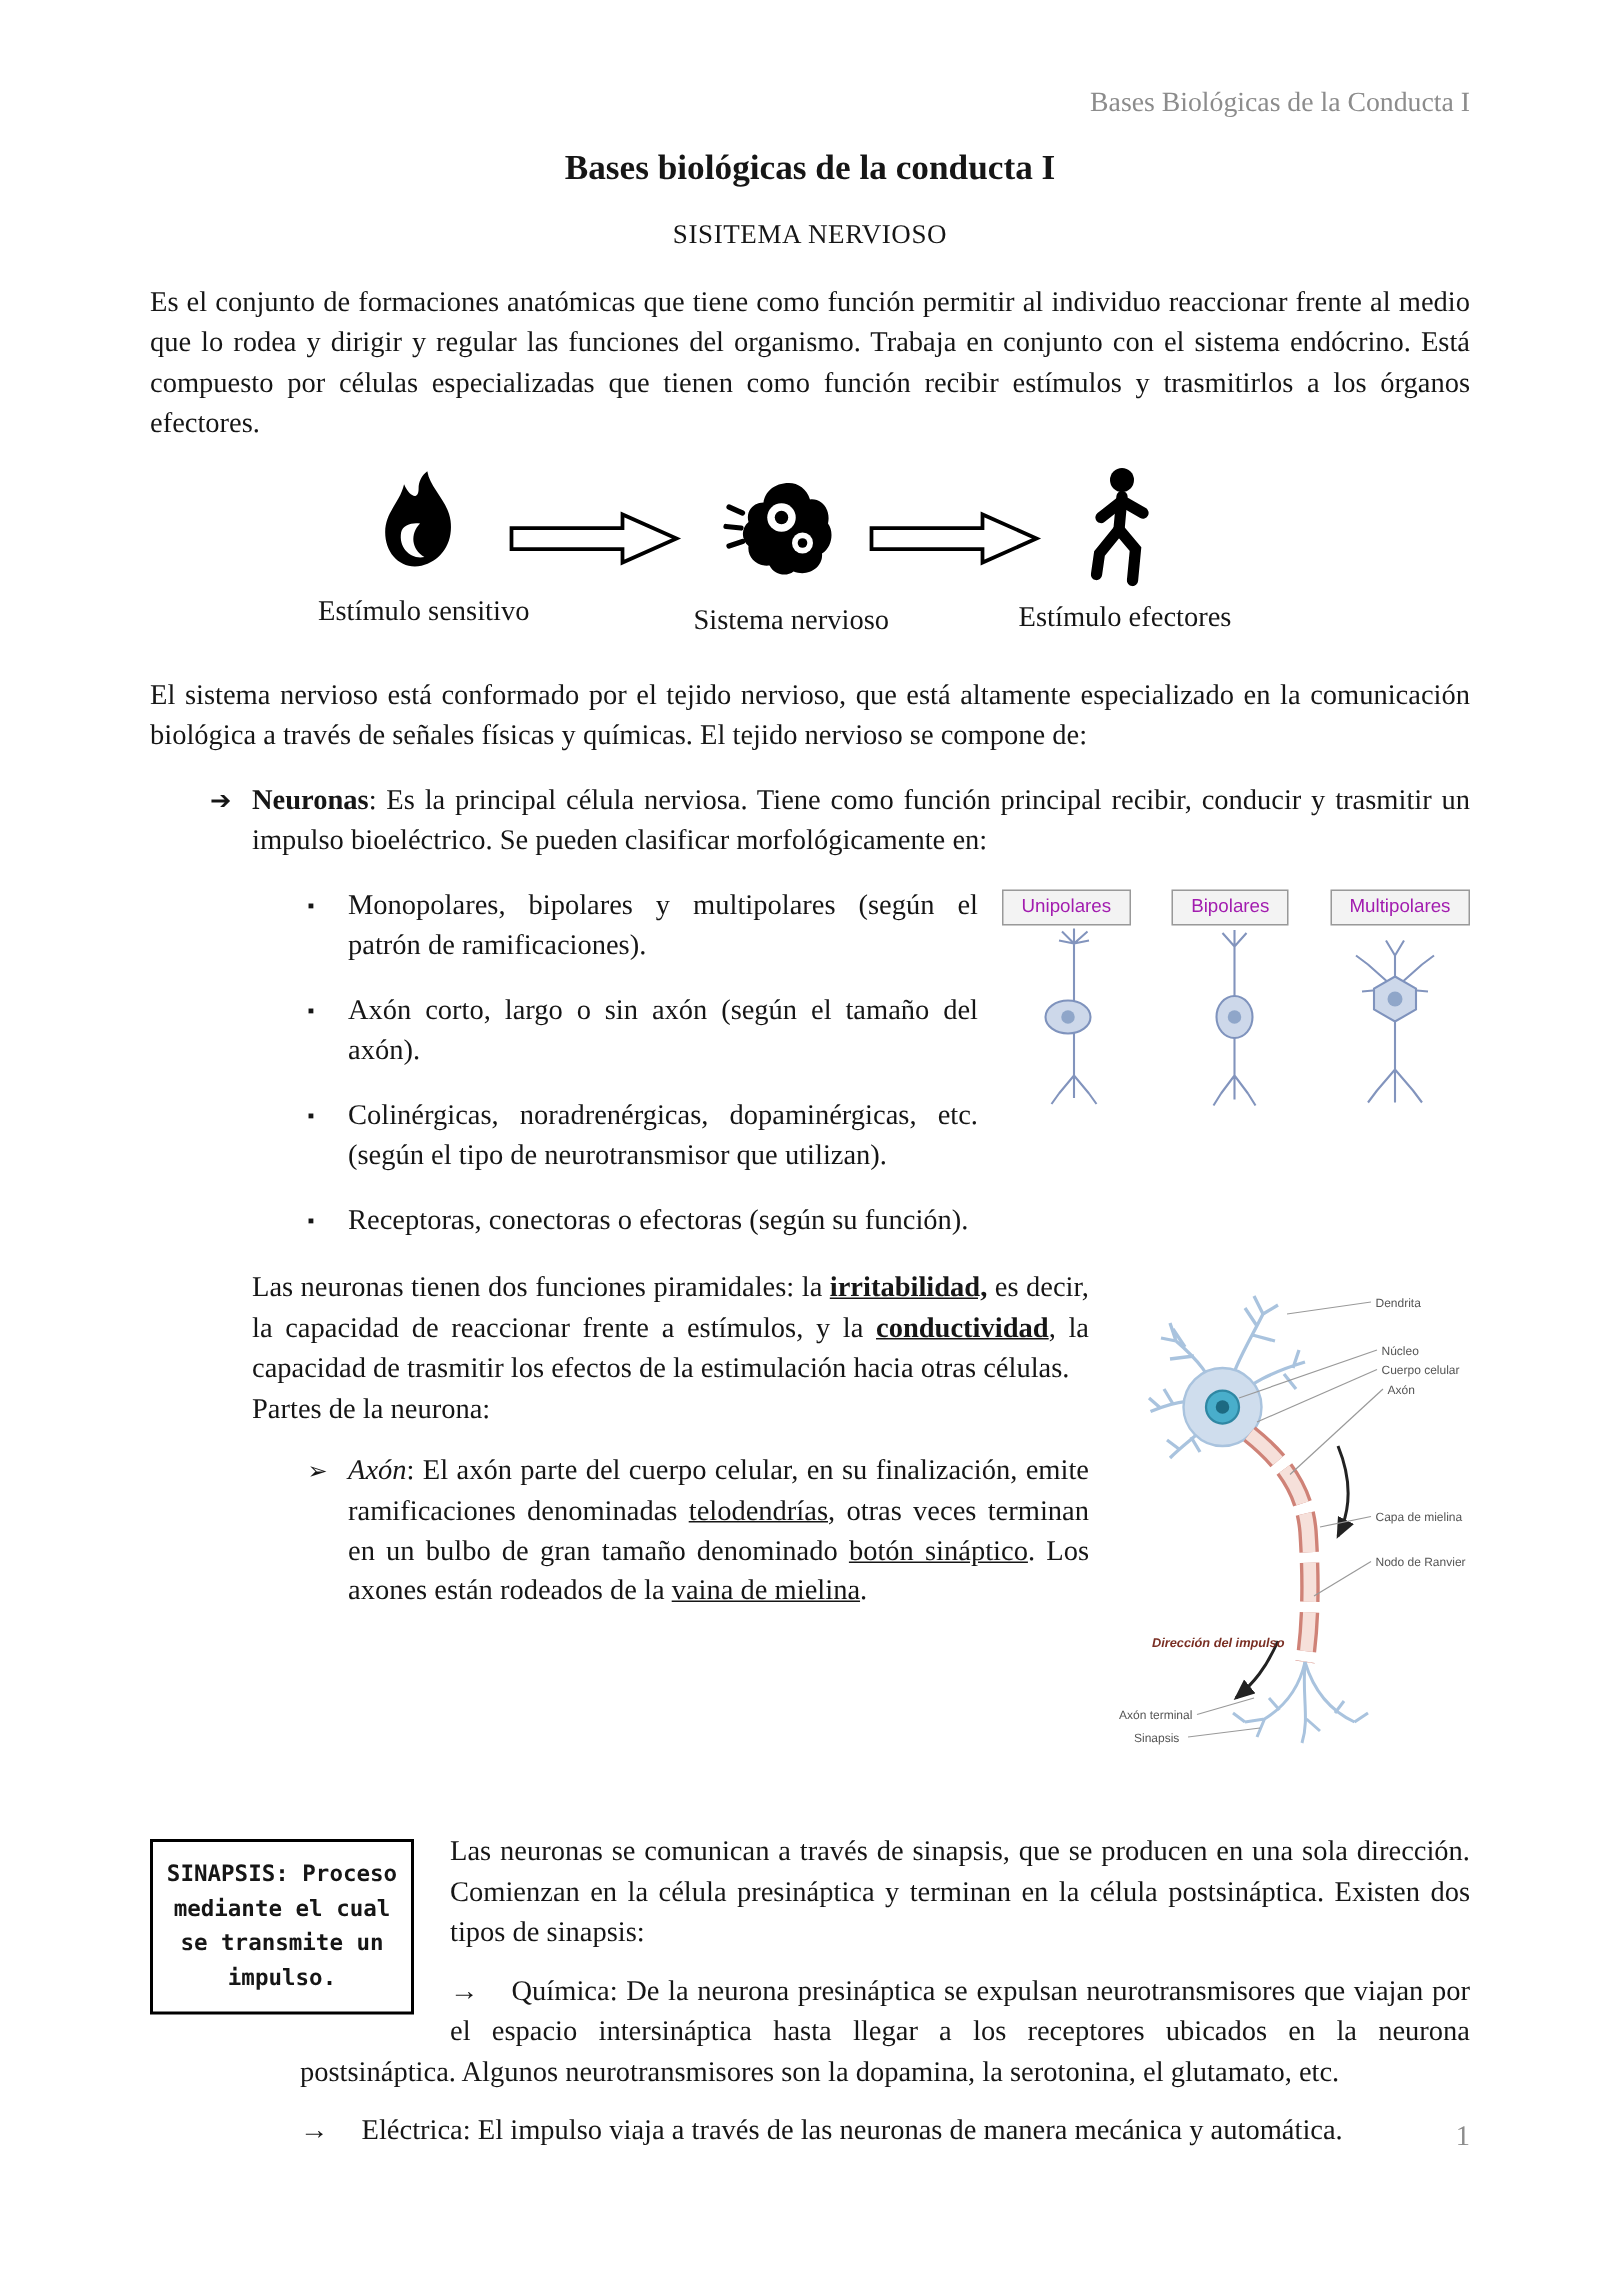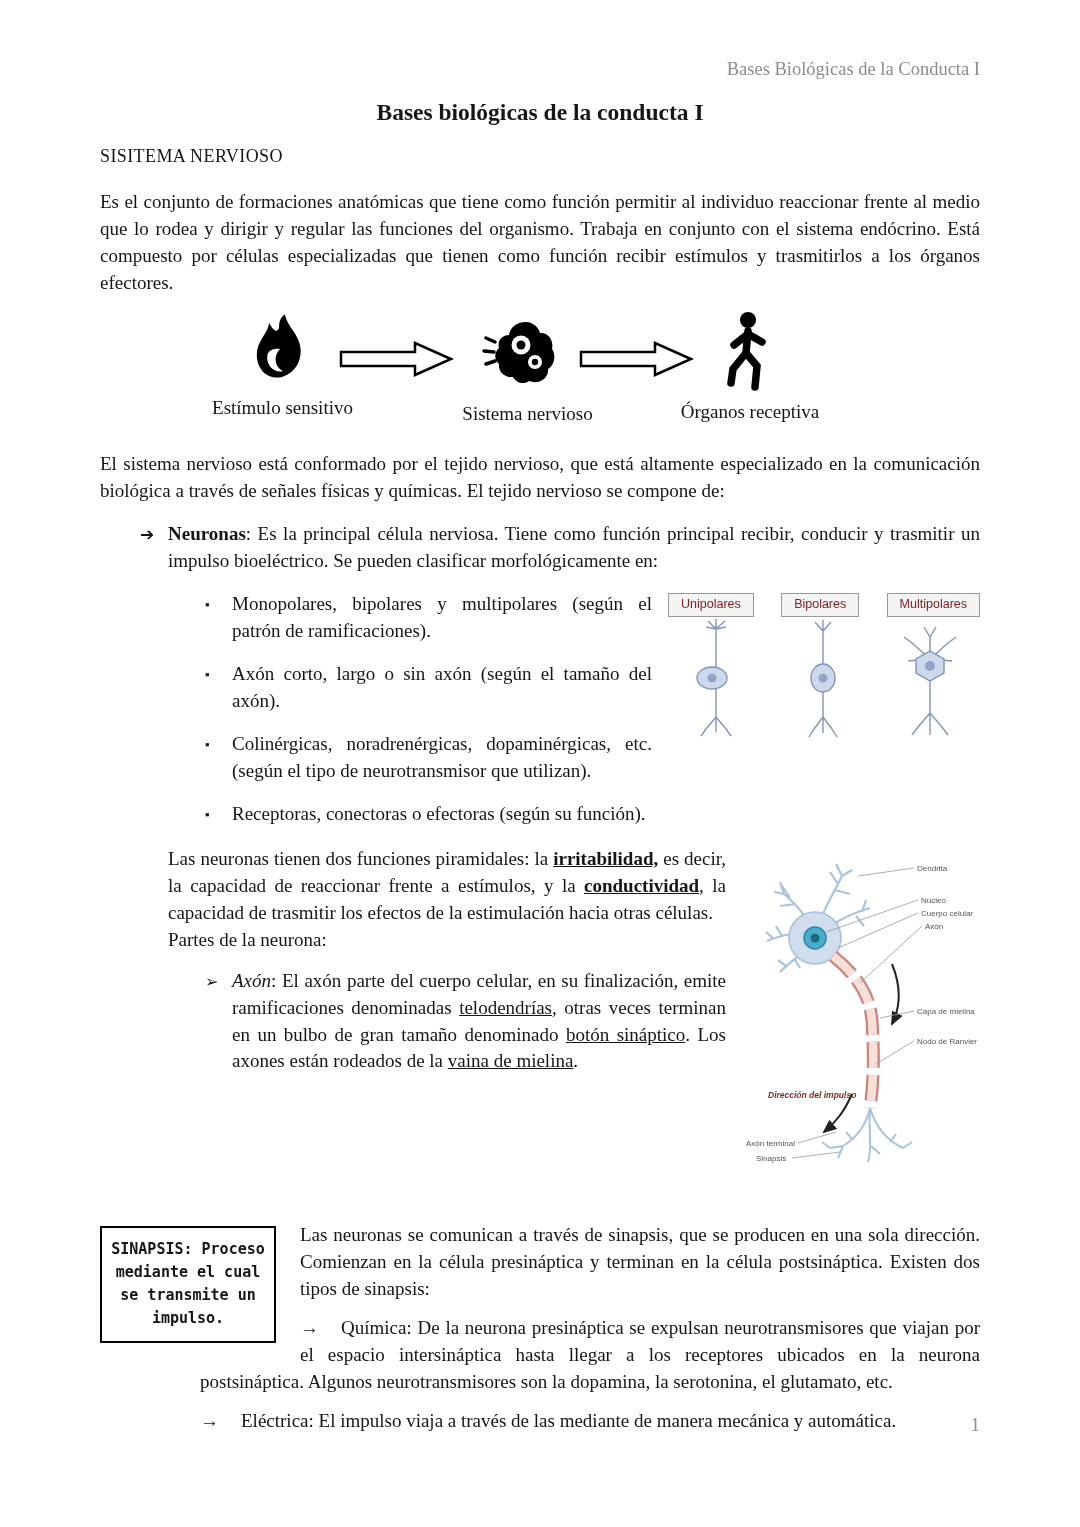--- a/index.html
+++ b/index.html
@@ -6,39 +6,39 @@
   html,body { margin:0; padding:0; background:#ffffff; }
   .page {
     width:1080px; height:1527px; background:#fff; position:relative;
     font-family:"Liberation Serif", serif; color:#161616;
     font-size:19px; line-height:1.42; overflow:hidden;
   }
   .content { padding:56px 100px 0 100px; }
 
   .running-head { text-align:right; color:#8c8c8c; font-size:18.5px; }
   .doc-title { text-align:center; font-weight:bold; font-size:23.5px; margin-top:14px; }
-  .doc-subtitle { text-align:left; font-size:18px; margin-top:14px; letter-spacing:.4px; }
+  .doc-subtitle { text-align:center; font-size:18px; margin-top:14px; letter-spacing:.4px; }
 
   p.j { text-align:justify; margin:20px 0 0 0; }
 
   
   .flow { position:relative; height:120px; margin-top:14px; }
   .flow .ico { position:absolute; }
   .flabel { position:absolute; font-size:19px; text-align:center; }
 
   
   .neuronas-item { margin-top:16px; padding-left:68px; text-align:justify; text-indent:-28px; }
   .lead-arrow { display:inline-block; width:28px; text-indent:0; font-family:"DejaVu Sans", sans-serif; font-size:17px; }
   .term-b { font-weight:bold; }
 
   .sub-list { margin-top:6px; }
   .types-figure { float:right; width:312px; height:152px; margin:2px 0 8px 16px; }
   .type-labels { display:flex; justify-content:space-between; }
   .tlabel { border:1px solid #999; background:#f3f3f3; font-family:"Liberation Sans", sans-serif;
-            font-size:12.5px; padding:2px 12px; color:#7f1d1d; }
+            font-size:12.5px; padding:2px 12px; color:#a21caf; }
   .sub-bullet { padding-left:132px; text-indent:-27px; text-align:justify; margin-top:16px; }
   .sq { display:inline-block; width:27px; text-indent:0; font-size:13px; vertical-align:1px; }
 
   
   .functions { margin-top:18px; padding-left:68px; }
   .neuron-figure { float:right; width:240px; height:350px; margin:0 0 6px 14px; position:relative; }
   .functions p { text-align:justify; margin:0; }
   .partes { margin-top:22px; }
   .bu { font-weight:bold; text-decoration:underline; }
   .pointer-item { margin-top:14px; padding-left:64px; text-indent:-27px; text-align:justify; }
@@ -110,21 +110,21 @@
             <path d="M30 20 L28 42"></path>
             <path d="M28 42 L15 58 L13 72"></path>
             <path d="M28 42 L39 55 L37 76"></path>
             <path d="M30 23 L16 34"></path>
             <path d="M30 23 L44 31"></path>
           </g>
         </svg>
       </div>
       <div class="flabel" style="left:95px; top:84px; width:175px;">Estímulo sensitivo</div>
       <div class="flabel" style="left:340px; top:90px; width:175px;">Sistema nervioso</div>
-      <div class="flabel" style="left:560px; top:88px; width:180px;">Órganos receptiva</div>
+      <div class="flabel" style="left:560px; top:88px; width:180px;">Estímulo efectores</div>
     </div>
 
     <p class="j">El sistema nervioso está conformado por el tejido nervioso, que está altamente especializado en la comunicación biológica a través de señales físicas y químicas. El tejido nervioso se compone de:</p>
 
     <div class="neuronas-item">
       <span class="lead-arrow">➔</span><span class="term-b">Neuronas</span><span>: Es la principal célula nerviosa. Tiene como función principal recibir, conducir y trasmitir un impulso bioeléctrico. Se pueden clasificar morfológicamente en:</span>
     </div>
 
     <div class="sub-list">
       <div class="types-figure">
@@ -231,20 +231,20 @@
 
     <div class="sinapsis">
       <div class="sin-box">
         <span>SINAPSIS:</span><span> Proceso mediante el cual se transmite un impulso.</span>
       </div>
 
       <p>Las neuronas se comunican a través de sinapsis, que se producen en una sola dirección. Comienzan en la célula presináptica y terminan en la célula postsináptica. Existen dos tipos de sinapsis:</p>
 
       <div class="arrow-item"><span class="arr">→</span><span>Química: De la neurona presináptica se expulsan neurotransmisores que viajan por el espacio intersináptica hasta llegar a los receptores ubicados en la neurona postsináptica. Algunos neurotransmisores son la dopamina, la serotonina, el glutamato, etc.</span></div>
 
-      <div class="arrow-item"><span class="arr">→</span><span>Eléctrica: El impulso viaja a través de las mediante de manera mecánica y automática.</span></div>
+      <div class="arrow-item"><span class="arr">→</span><span>Eléctrica: El impulso viaja a través de las neuronas de manera mecánica y automática.</span></div>
       <div style="clear:left;"></div>
     </div>
 
   </div>
 
   <div class="page-number">1</div>
 </div>
 
 </body></html>

